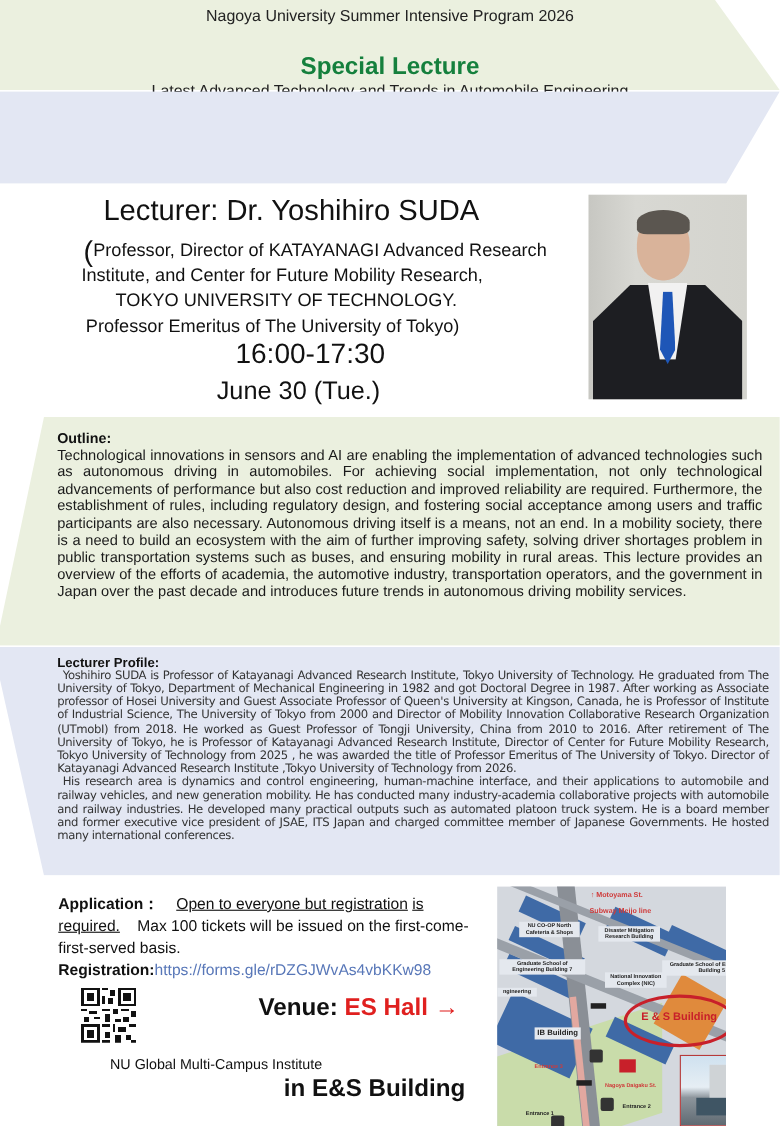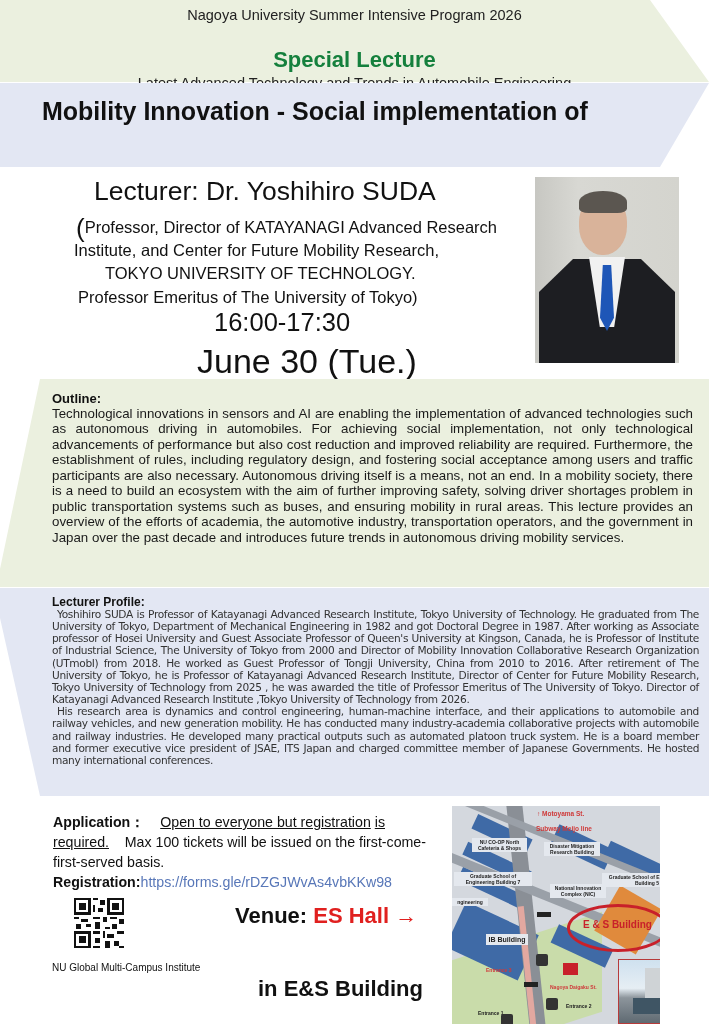--- a/index.html
+++ b/index.html
@@ -25,21 +25,21 @@
 
   
   .lect-name { position: absolute; left: 94px; top: 176px; font-size: 26.5px; color: #111; }
   .affil { position: absolute; font-size: 16.5px; color: #111; }
   .affil-1 { left: 52px; top: 213px; margin-left: 24px; }
   .affil-1 .paren { font-size: 26px; vertical-align: -4px; }
   .affil-2 { left: 74px; top: 241px; }
   .affil-3 { left: 105px; top: 264px; }
   .affil-4 { left: 78px; top: 288px; }
   .time { position: absolute; left: 214px; top: 308px; font-size: 25.5px; }
-  .date { position: absolute; left: 197px; top: 342px; font-size: 34px; }
+  .date { position: absolute; left: 197px; top: 342px; font-size: 23px; }
 
   .photo {
     position: absolute; left: 535px; top: 177px; width: 144px; height: 186px;
     background: linear-gradient(90deg, #c7c7c2 0%, #d8d8d3 30%, #d4d4ce 100%);
     overflow: hidden;
   }
   .photo .head { position: absolute; left: 44px; top: 18px; width: 48px; height: 60px; border-radius: 45% 45% 48% 48%; background: #d9b39a; }
   .photo .hair { position: absolute; left: 44px; top: 14px; width: 48px; height: 22px; border-radius: 50% 50% 20% 20%; background: #5b5650; }
   .photo .suit { position: absolute; left: 4px; top: 82px; width: 136px; height: 110px; background: #1d1e22; clip-path: polygon(25% 0, 75% 0, 100% 30%, 100% 100%, 0 100%, 0 30%); }
   .photo .shirt { position: absolute; left: 54px; top: 80px; width: 36px; height: 70px; background: #f1f1f1; clip-path: polygon(0 0, 100% 0, 70% 100%, 30% 100%); }
@@ -75,41 +75,40 @@
   .app-block { position: absolute; left: 53px; top: 812px; width: 380px; font-size: 14.2px; line-height: 20px; color: #111; }
   .app-block .lbl { font-weight: bold; }
   .app-block .u { text-decoration: underline; }
   .app-block .link { color: #5877b8; }
   .qr { position: absolute; left: 73px; top: 898px; width: 52px; height: 50px; }
   .venue-1 { position: absolute; left: 235px; top: 903px; font-size: 22px; font-weight: bold; }
   .venue-1 .red { color: #e0201f; }
   .venue-2 { position: absolute; left: 258px; top: 936px; font-size: 22px; font-weight: bold; margin-top: 40px; }
   .inq { position: absolute; left: 52px; top: 958px; font-size: 14px; line-height: 20.5px; }
   .inq-1 { font-size: 14px; }
-  .inq-2, .inq-3 { font-size: 10px; }
+  .inq-2, .inq-3 { font-size: 13px; margin-left: 48px; }
 
   
   .map { position: absolute; left: 452px; top: 806px; width: 208px; height: 218px; background: #d4d8de; overflow: hidden; }
   .map .lbl { position: absolute; font-size: 5px; font-weight: bold; color: #222; text-align: center; line-height: 6px; }
   .map .redlbl { position: absolute; font-size: 6.5px; font-weight: bold; color: #cf3a3a; }
   .map .blk { position: absolute; background: #3f6aa6; }
   .map .road { position: absolute; background: #9aa0a8; }
   .map .tag { position: absolute; background: #e4e8ee; padding: 1px 2px; }
 </style>
 </head>
 <body>
 
 <div class="band-green"></div>
 <div class="hdr-line hdr-1">Nagoya University Summer Intensive Program 2026</div>
 <div class="hdr-line hdr-2">Latest Advanced Technology and Trends in Automobile Engineering</div>
 <div class="hdr-line hdr-3">Special Lecture</div>
 
 <div class="band-blue"></div>
 <div class="title">
-  <div>Mobility Innovation - Social implementation of</div>
 </div>
 
 <div class="lect-name">Lecturer: Dr. Yoshihiro SUDA</div>
 <div class="affil affil-1"><span class="paren">(</span><span>Professor, Director of KATAYANAGI Advanced Research</span></div>
 <div class="affil affil-2">Institute,  and Center for Future Mobility Research,</div>
 <div class="affil affil-3">TOKYO UNIVERSITY OF TECHNOLOGY.</div>
 <div class="affil affil-4">Professor Emeritus of The University of Tokyo)</div>
 <div class="time">16:00-17:30</div>
 <div class="date">June 30 (Tue.)</div>
 

